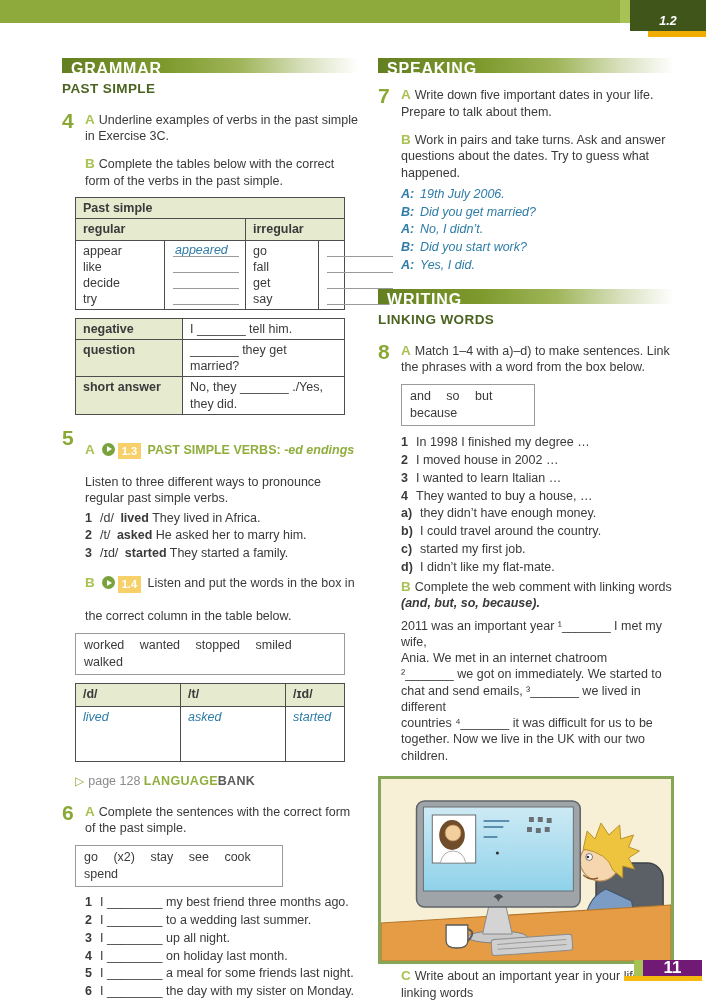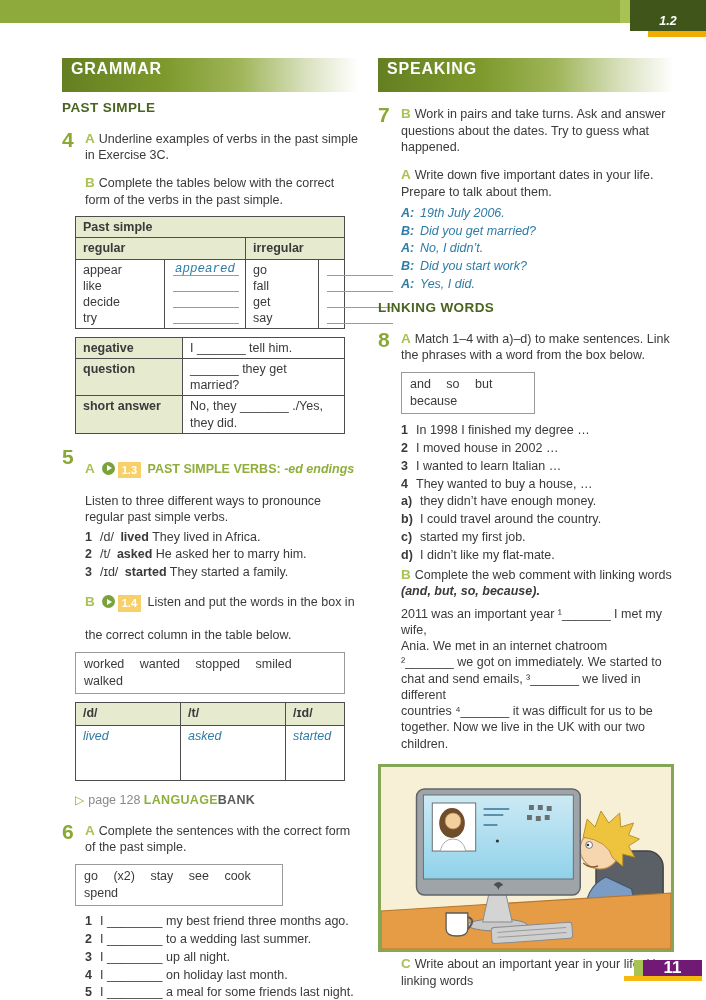--- a/index.html
+++ b/index.html
@@ -11,21 +11,21 @@
   .topbar-lightsq{position:absolute;right:76px;top:0;width:10px;height:23px;background:#a9c254;}
   .topbar-corner{position:absolute;right:0;top:0;width:76px;height:31px;background:#3f5519;
         color:#fff;font-weight:700;font-style:italic;font-size:12.5px;
         display:flex;align-items:flex-end;justify-content:center;padding-bottom:2px;box-sizing:border-box;}
   .topbar-yellow{position:absolute;right:0;top:31px;width:58px;height:6px;background:#f0ac00;}
   
   .col{position:absolute;top:58px;width:296px;}
   .col-left{left:62px;}
   .col-right{left:378px;}
   
-  .section-bar{height:34px;line-height:21px;padding-left:9px;color:#fff;font-weight:700;
+  .section-bar{height:15px;line-height:21px;padding-left:9px;color:#fff;font-weight:700;
         font-size:16px;letter-spacing:.8px;
         background:linear-gradient(90deg,#647f21 0%,#7e9a2d 35%,#9fb559 60%,#d8e0bd 82%,#ffffff 100%);}
   .subhead{margin-top:7px;color:#4a6420;font-weight:700;font-size:13.5px;letter-spacing:.4px;}
   
   .ex{position:relative;padding-left:23px;margin-top:13px;}
   .ex-num{position:absolute;left:0;top:-4px;font-size:21px;font-weight:700;color:#8aa835;}
   .part+.part{margin-top:11px;}
   .part-label{color:#a9c254;font-weight:700;font-size:13.5px;margin-right:4px;}
   .indent{padding-left:23px;margin-top:3px;}
   .em{font-style:italic;}
@@ -42,21 +42,21 @@
   .opt-label{font-weight:700;flex:0 0 19px;}
   .item-text{flex:1;}
   .ipa{margin-right:3px;}
   .dlg{display:flex;color:#2e7ca6;font-style:italic;margin-top:1.5px;}
   .dlg-sp{font-weight:700;flex:0 0 19px;}
   
   .gtable{border-collapse:collapse;width:270px;margin:8px 0 0 13px;font-size:12.5px;}
   .gtable td{border:1px solid #4d4d4d;padding:2px 7px;vertical-align:top;}
   .th{background:#e6ebd0;font-weight:700;}
   .vline{height:16px;line-height:16px;}
-  .aline{height:16px;position:relative;font-family:Liberation Mono, monospace;}
+  .aline{height:16px;position:relative;}
   .aline::after{content:"";position:absolute;left:1px;width:66px;bottom:2px;border-bottom:1px solid #9a9a9a;}
   .aline.filled{color:#2e7ca6;font-style:italic;line-height:15px;padding-left:3px;}
   .lblcol{width:92px;margin-left:13px;}
   .pron td{height:18px;}
   .pron .pron-ans{height:50px;color:#2e7ca6;font-style:italic;}
   
   .wbox{border:1px solid #9a9a9a;padding:3px 8px;margin:9px 0 0 13px;width:270px;
         box-sizing:border-box;word-spacing:12px;line-height:17px;background:#fff;}
   .wbox.w212{width:208px;}
   .wbox.w134{width:134px;margin-left:23px;}
@@ -260,24 +260,24 @@
 
   <div class="col col-right">
 
     <div class="section-bar">
       <span>SPEAKING</span>
     </div>
 
     <div class="ex">
       <span class="ex-num">7</span>
       <div class="part">
+        <span class="part-label">A</span><span>Write down five important dates in your life. Prepare to talk about them.</span>
+      </div>
+      <div class="part">
         <span class="part-label">B</span><span>Work in pairs and take turns. Ask and answer questions about the dates. Try to guess what happened.</span>
-      </div>
-      <div class="part">
-        <span class="part-label">A</span><span>Write down five important dates in your life. Prepare to talk about them.</span>
       </div>
       <div style="margin-top:5px;">
         <div class="dlg">
             <span class="dlg-sp">A:</span>
             <span>19th July 2006.</span>
           </div>
         <div class="dlg">
             <span class="dlg-sp">B:</span>
             <span>Did you get married?</span>
           </div>
@@ -289,20 +289,23 @@
             <span class="dlg-sp">B:</span>
             <span>Did you start work?</span>
           </div>
         <div class="dlg">
             <span class="dlg-sp">A:</span>
             <span>Yes, I did.</span>
           </div>
       </div>
     </div>
 
+    <div class="section-bar" style="margin-top:16px;">
+      <span>WRITING</span>
+    </div>
     <div class="subhead">LINKING WORDS</div>
 
     <div class="ex">
       <span class="ex-num">8</span>
       <div class="part">
         <span class="part-label">A</span><span>Match 1–4 with a)–d) to make sentences. Link the phrases with a word from the box below.</span>
       </div>
     </div>
     <div class="wbox w134">
       <div>and   so   but   because</div>

